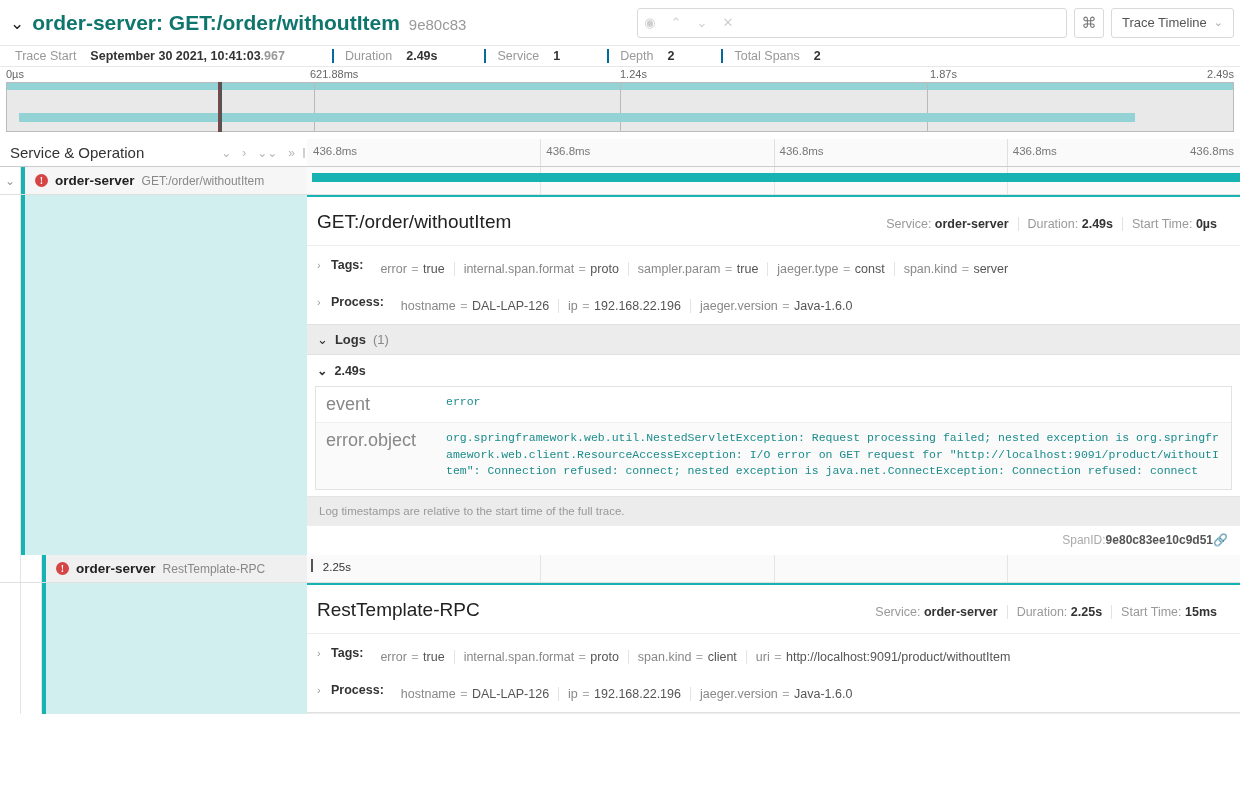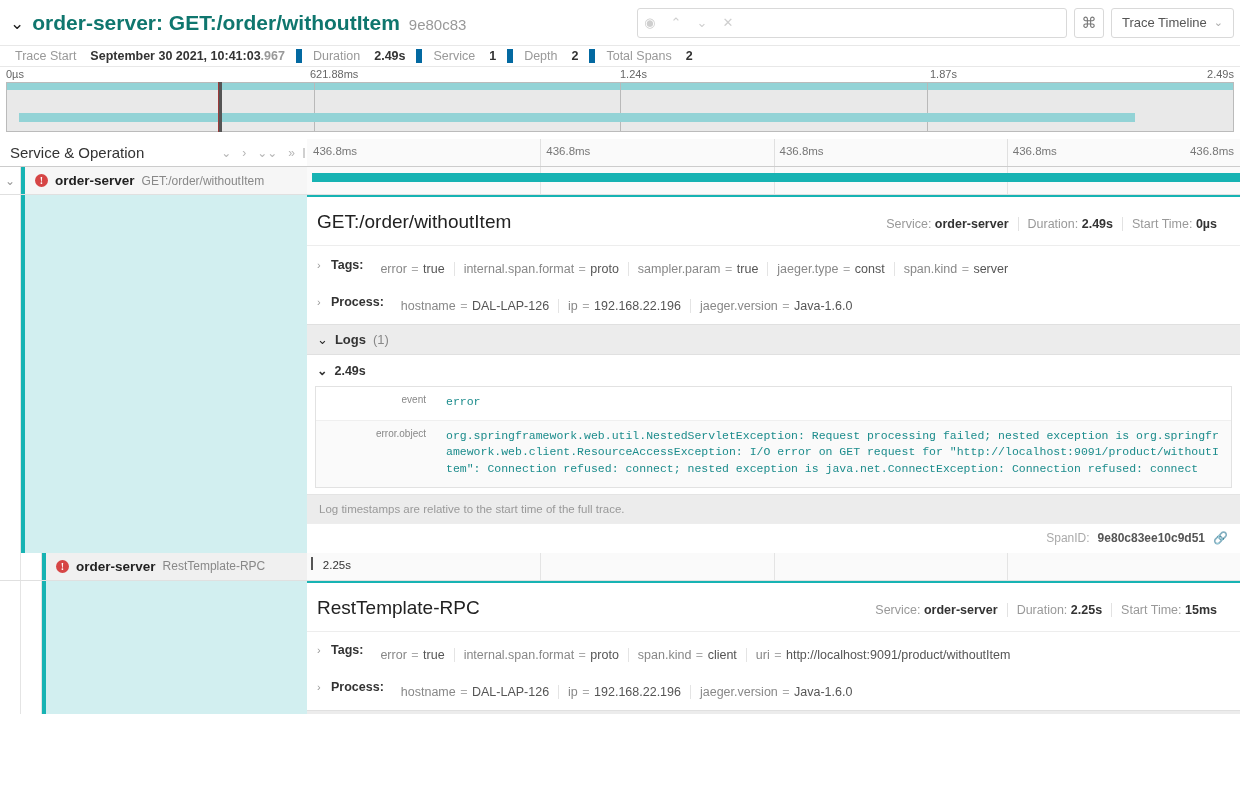--- a/index.html
+++ b/index.html
@@ -53,21 +53,21 @@
   }
   .tt-btn .cv { color:#aaa; font-size:11px; }
 
   
   .summary {
     height:22px; display:flex; align-items:center;
     border-top:1px solid #e8e8e8; border-bottom:1px solid #e8e8e8;
     background:#fff; padding-left:4px; font-size:12.5px; color:#999;
   }
   .sum-item { display:flex; align-items:center; gap:14px; padding:0 11px; white-space:nowrap; }
-  .sum-item + .sum-item { border-left:6px solid #0369a1; }
+  .sum-item + .sum-item { border-left:2px solid #0369a1;margin-left:36px; }
   .sum-val { color:#333; font-weight:bold; }
   .sum-val .dim { color:#999; font-weight:bold; }
 
   
   .minimap { position:relative; height:72px; background:#fff; }
   .mini-ticks { position:relative; height:15px; }
   .mini-tick { position:absolute; top:1px; font-size:11px; color:#666; white-space:nowrap; }
   .mini-body {
     position:absolute; left:6px; right:6px; top:15px; height:50px;
     border:1px solid #bbb; background:#e9e9e9; overflow:hidden;
@@ -172,33 +172,33 @@
     display:flex; align-items:center; gap:7px;
     padding:8px 10px; font-size:12.5px; font-weight:bold; color:#333;
     background:#fff;
   }
   .kvtable { margin:0 8px 0 8px; border:1px solid #e2e2e2; background:#fff; }
   .kvtr { display:flex; border-bottom:1px solid #efefef; }
   .kvtr:last-child { border-bottom:0; }
   .kvtr.odd { background:#fafafa; }
   .kvtd-k {
     width:120px; flex:0 0 120px; padding:7px 10px;
-    font-size:10px; color:#888;text-align:right;
+    font-size:18px; color:#888;
   }
   .kvtd-v {
     flex:1; padding:7px 10px 9px 10px;
     font-family:"Liberation Mono", monospace; font-size:11.5px;
     color:#1c8c8c; line-height:1.45; word-break:break-all;
   }
   .logs-note {
     background:#ececec; padding:8px 12px; font-size:11.5px; color:#999;
     margin-top:6px; border-top:1px solid #e4e4e4;
   }
   .spanid-row {
-    display:flex; justify-content:flex-end; align-items:center; gap:8px;
+    display:flex; justify-content:flex-end; align-items:center; gap:0;
     padding:7px 12px 8px 0; font-size:12px; color:#aaa;
     border-top:1px solid #ededed;
   }
   .spanid-row b { color:#555; }
   .link-icon { color:#bbb; font-size:12px; }
 </style>
 </head>
 <body>
 
 <div class="top-header">

